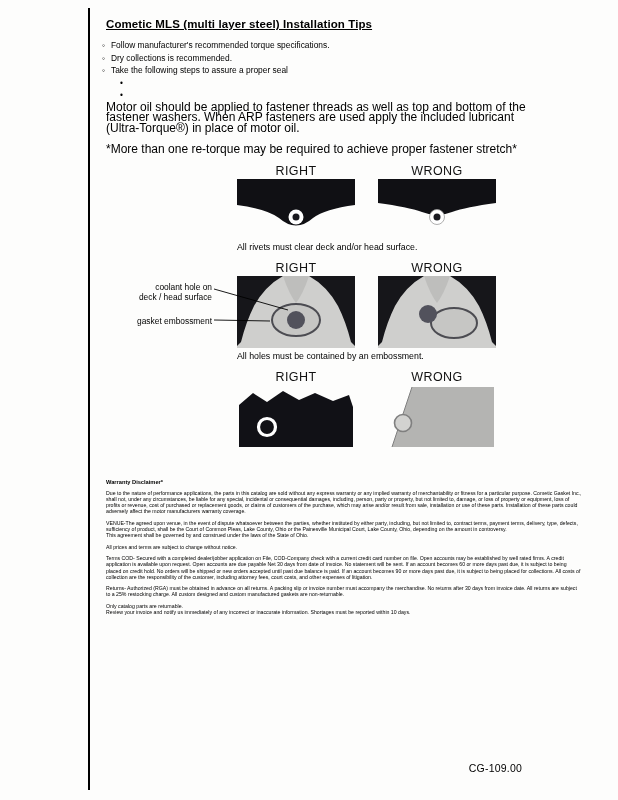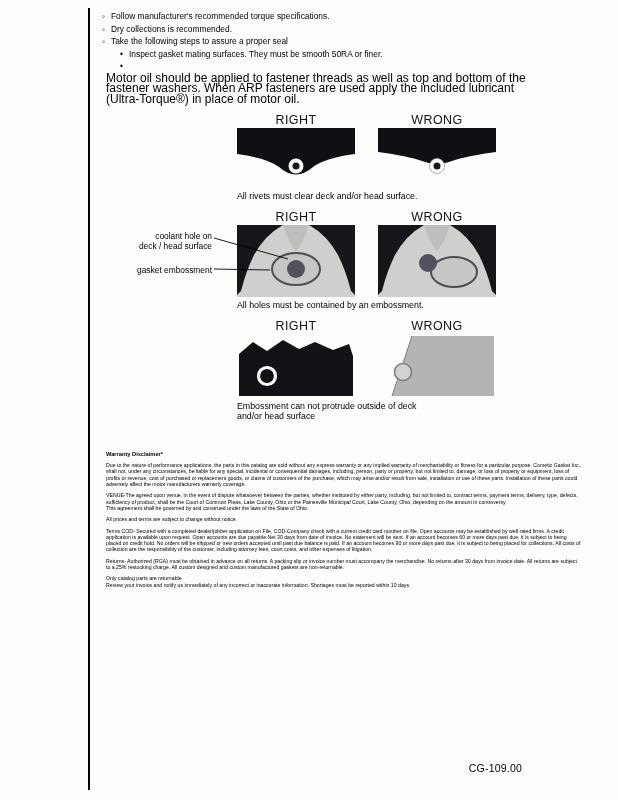--- a/index.html
+++ b/index.html
@@ -41,44 +41,45 @@
 
   .footer-code { position:absolute; right:96px; bottom:26px; font-size:10.5px; letter-spacing:0.2px; }
 </style>
 </head>
 <body>
 
 <div class="page">
   <div class="left-rule"></div>
 
   <div class="content">
+    <h1 class="title">Cometic MLS (multi layer steel) Installation Tips</h1>
 
     <ul class="tips">
       <li class="tip">
           <span class="mk">◦</span>
           <span>Follow manufacturer's recommended torque specifications.</span>
         </li>
       <li class="tip">
           <span class="mk">◦</span>
           <span>Dry collections is recommended.</span>
         </li>
       <li class="tip">
           <span class="mk">◦</span>
           <span>Take the following steps to assure a proper seal</span>
         </li>
       <li class="tip sub">
           <span class="mk">•</span>
-          <span>Inspect gasket mating surfaces.  They must be smooth 50RA or finer.</span>
         </li>
       <li class="tip sub">
           <span class="mk">•</span>
         </li>
     </ul>
 
     <p class="body">Motor oil should be applied to fastener threads as well as top and bottom of the fastener washers. When ARP fasteners are used apply the included lubricant (Ultra-Torque®) in place of motor oil.</p>
+    <p class="body note">*More than one re-torque may be required to achieve proper fastener stretch*</p>
 
     <div class="diagrams">
 
       <div class="drow">
         <div class="dgrid">
           <div class="dcol">
             <div class="dlabel">RIGHT</div>
             <svg class="dimg" viewBox="0 0 118 60" width="118" height="60">
               <rect width="118" height="60" fill="#101014"></rect>
               <path d="M0,26 Q30,30 42,39 Q59,54 76,39 Q88,30 118,26 L118,60 L0,60 Z" fill="#fdfdfc"></path>
@@ -147,22 +148,20 @@
           <div class="dcol">
             <div class="dlabel">WRONG</div>
             <svg class="dimg" viewBox="0 0 118 64" width="118" height="64">
               <rect width="118" height="64" fill="#fdfdfc"></rect>
               <path d="M34,2 L116,2 L116,62 L14,62 Z" fill="#b4b4b2"></path>
               <line x1="34" y1="2" x2="14" y2="62" stroke="#7f7f7f" stroke-width="1"></line>
               <circle cx="25" cy="38" r="8.5" fill="#d2d2d0" stroke="#7f7f7f" stroke-width="1.6"></circle>
             </svg>
           </div>
         </div>
-        <div class="dcap">Embossment can not protrude outside of deck
-and/or head surface</div>
       </div>
     </div>
 
     <div class="disclaimer">
       <div class="disc-h">Warranty Disclaimer*</div>
       <p class="disc">Due to the nature of performance applications, the parts in this catalog are sold without any express warranty or any implied warranty of merchantability or fitness for a particular purpose.  Cometic Gasket Inc., shall not, under any circumstances, be liable for any special, incidental or consequential damages, including, person, party or property, but not limited to, damage, or loss of property or equipment, loss of profits or revenue, cost of purchased or replacement goods, or claims of customers of the purchase, which may arise and/or result from sale, installation or use of these parts.  Installation of these parts could adversely affect the motor manufacturers warranty coverage.</p>
       <p class="disc">VENUE-The agreed upon venue, in the event of dispute whatsoever between the parties, whether instituted by either party, including, but not limited to, contract terms, payment terms, delivery, type, defects, sufficiency of product, shall be the Court of Common Pleas, Lake County, Ohio or the Painesville Municipal Court, Lake County, Ohio, depending on the amount in controversy.
 This agreement shall be governed by and construed under the laws of the State of Ohio.</p>
       <p class="disc">All prices and terms are subject to change without notice.</p>
       <p class="disc">Terms COD- Secured with a completed dealer/jobber application on File, COD-Company check with a current credit card number on file.  Open accounts may be established by well rated firms.  A credit application is available upon request.  Open accounts are due payable Net 30 days from date of invoice.  No statement will be sent.  If an account becomes 60 or more days past due, it is subject to being placed on credit hold.  No orders will be shipped or new orders accepted until past due balance is paid.  If an account becomes 90 or more days past due, it is subject to being placed for collections.  All costs of collection are the responsibility of the customer, including attorney fees, court costs, and other expenses of litigation.</p>

